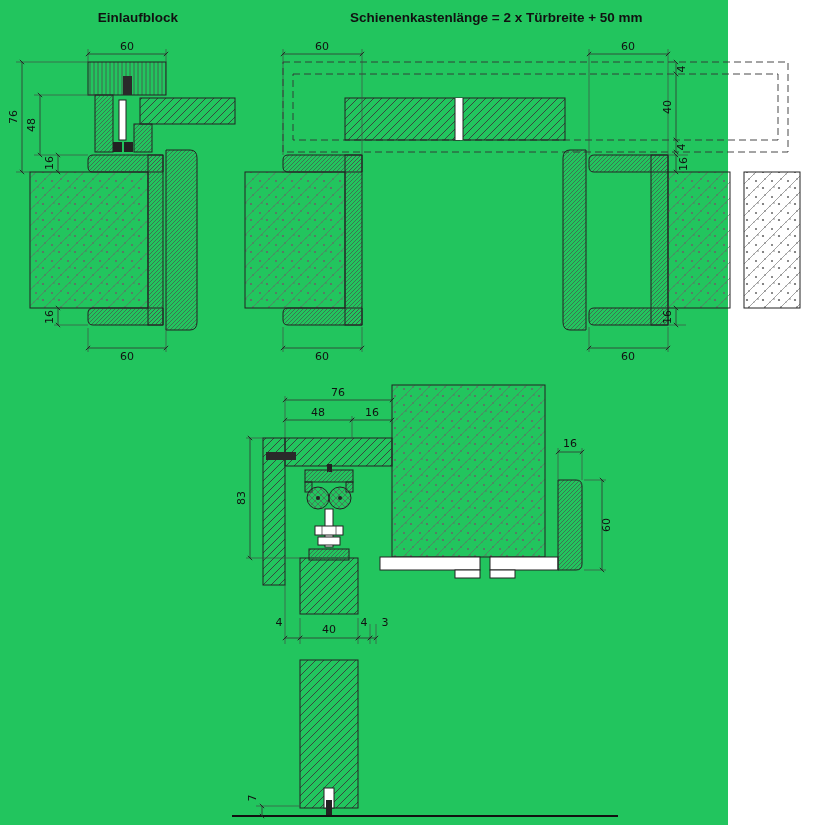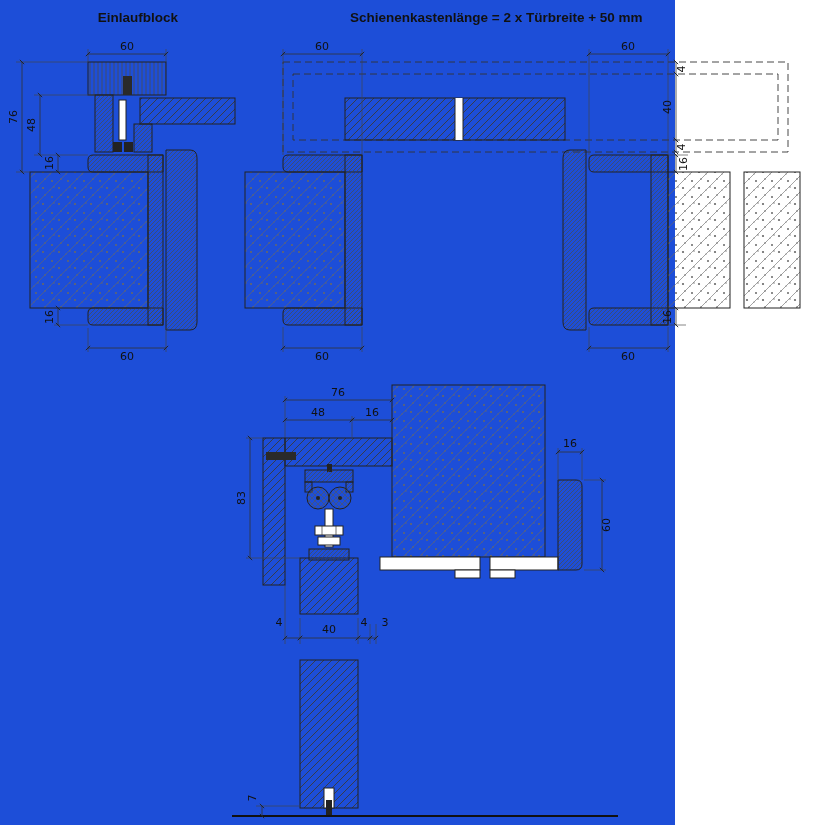--- a/index.html
+++ b/index.html
@@ -1,16 +1,16 @@
 <!DOCTYPE html>
 <html><head>
 <meta charset="utf-8">
 <style>
   html,body { margin:0; padding:0; background:#fff; }
-  .stage { width:675px; height:825px; position:relative; background:#1d4ed8; }
+  .stage { width:728px; height:825px; position:relative; background:#22c55e; }
   svg { display:block; }
   .o   { stroke:#222; stroke-width:1; }
   .thin{ stroke:#333; stroke-width:.7; }
   .dim { stroke:#333; stroke-width:.8; fill:none;
          marker-start:url(#tk); marker-end:url(#tk); }
   .ext { stroke:#444; stroke-width:.65; fill:none; }
   .dsh { stroke:#333; stroke-width:.9; fill:none; stroke-dasharray:7 4; }
   .dtx { font:11px "DejaVu Sans", sans-serif; fill:#111; text-anchor:middle; }
   .ttl { font:bold 13.5px "Liberation Sans", sans-serif; fill:#111; }
   .floor { stroke:#111; stroke-width:2; }

